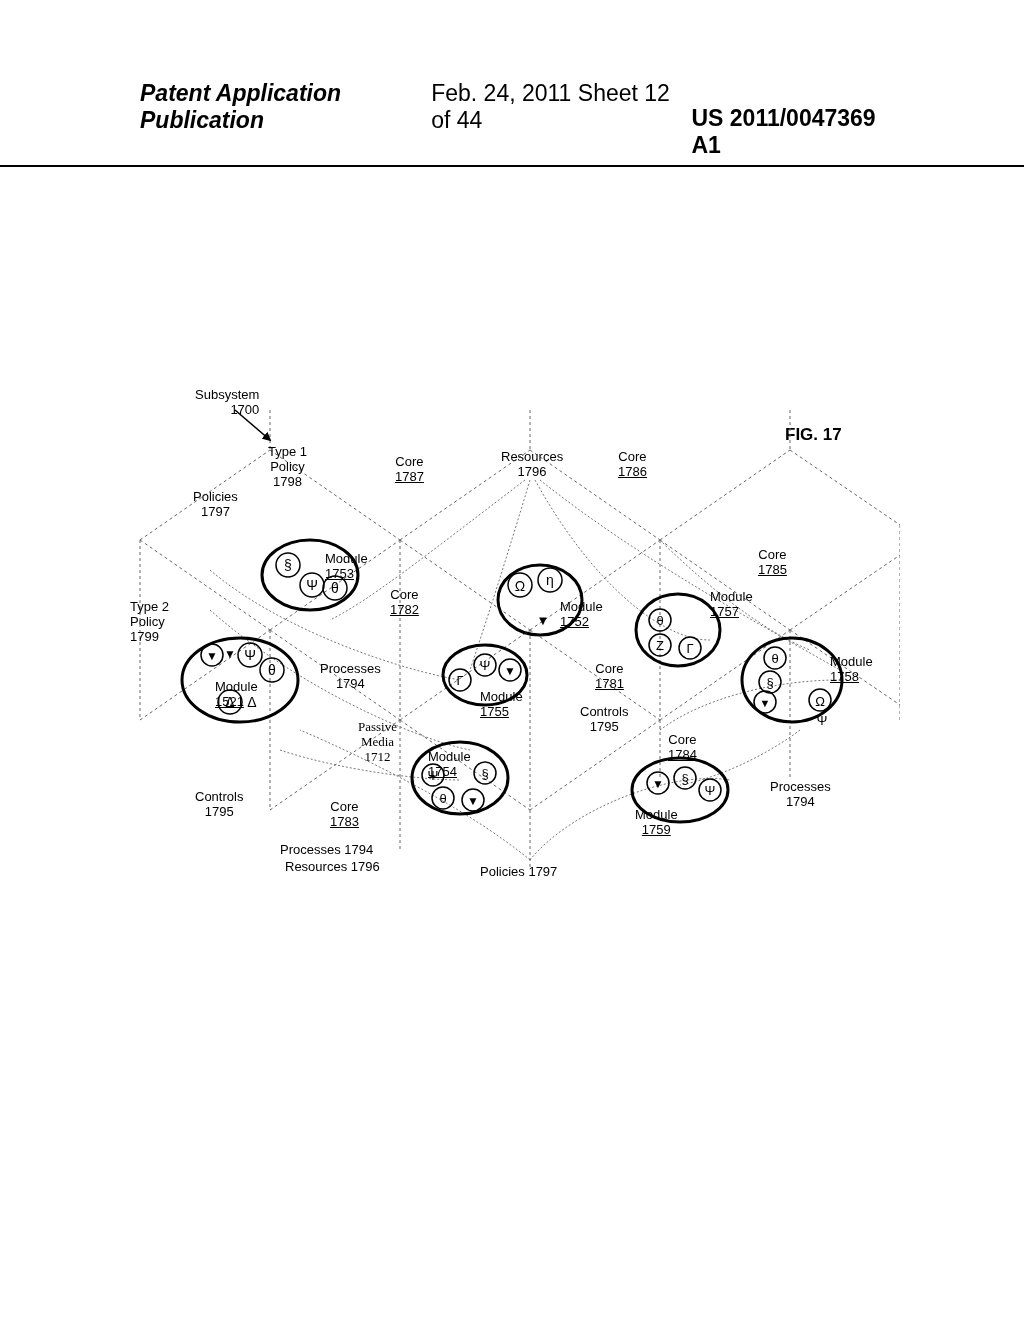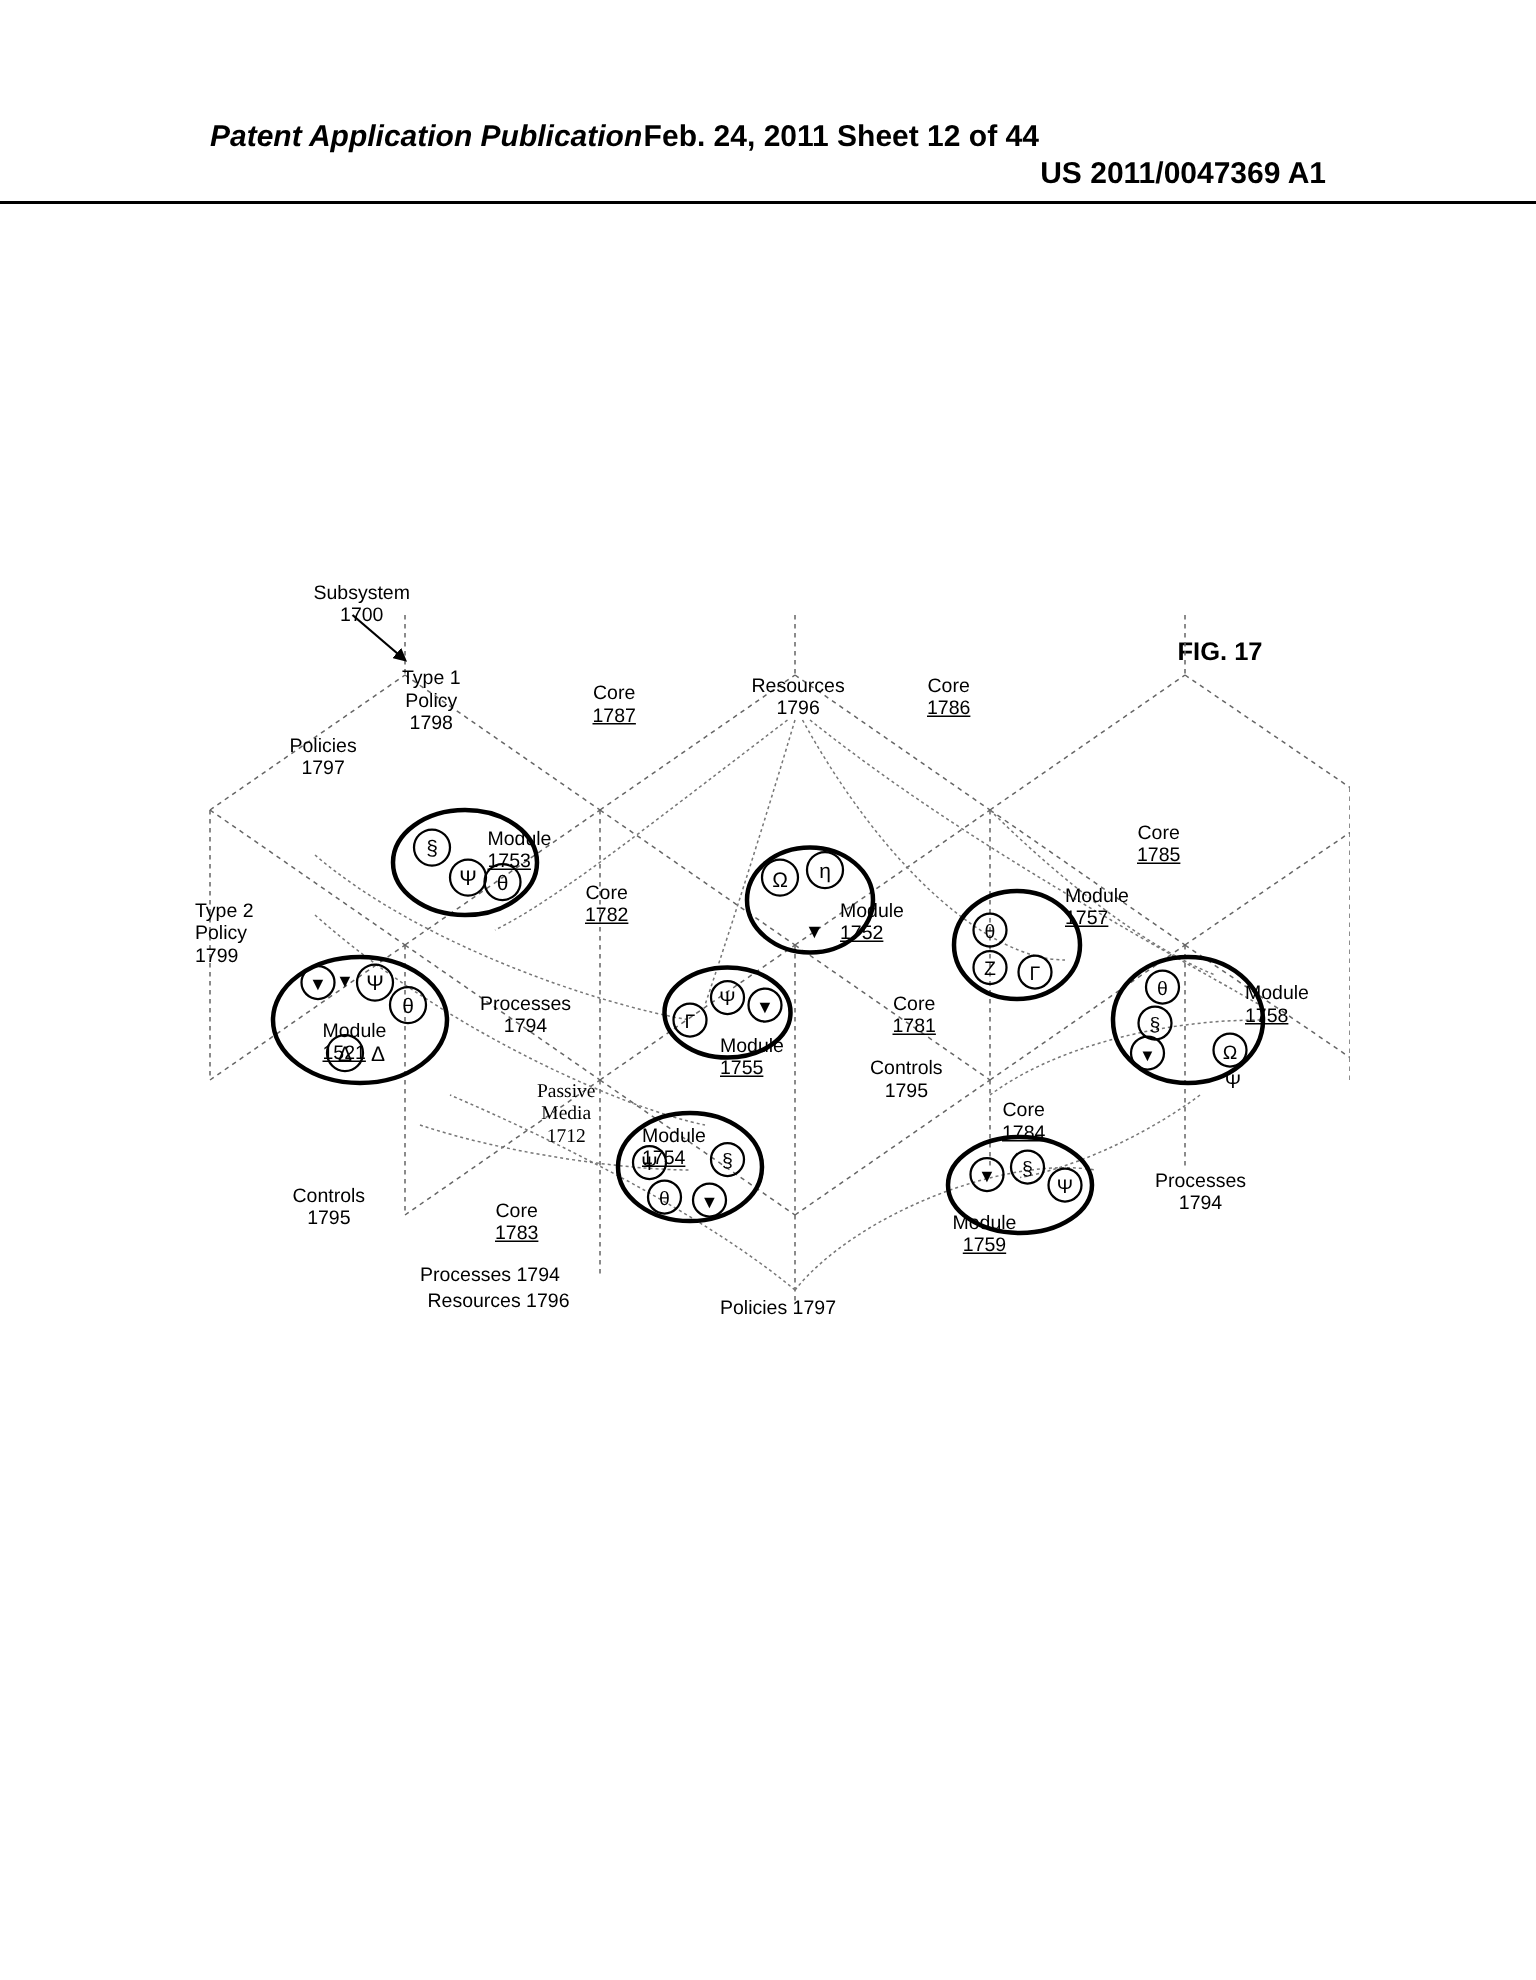--- a/index.html
+++ b/index.html
@@ -12,26 +12,26 @@
     color: #000;
   }
   .header {
     position: absolute;
     top: 80px;
     left: 0;
     width: 100%;
     padding: 0 140px;
     display: flex;
     justify-content: space-between;
-    font-size: 20px;
+    font-size: 23px;
     border-bottom: 2px solid #000;
     padding-bottom: 6px;
   }
   .header .left { font-weight: bold; font-style: italic; }
-  .header .center { font-weight: bold; text-align: right; }
+  .header .center { font-weight: normal; }
   .header .right { font-weight: bold; margin-top: 25px; }
   .figure-label {
     position: absolute;
     font-weight: bold;
     font-size: 17px;
   }
   .txt {
     position: absolute;
     font-size: 13px;
     text-align: center;
@@ -207,21 +207,21 @@
     <circle cx="538" cy="403" r="11" fill="none" stroke="#000" stroke-width="1.5"></circle>
     <text x="538" y="408" text-anchor="middle" font-size="12">▼</text>
     <circle cx="565" cy="398" r="11" fill="none" stroke="#000" stroke-width="1.5"></circle>
     <text x="565" y="403" text-anchor="middle" font-size="13">§</text>
     <circle cx="590" cy="410" r="11" fill="none" stroke="#000" stroke-width="1.5"></circle>
     <text x="590" y="415" text-anchor="middle" font-size="13">Ψ</text>
   </g>
 
 </svg>
 
-<div class="txt" style="top:388px; left:195px; text-align:center;margin-left:14px;">
+<div class="txt" style="top:388px; left:195px; text-align:right;">
   <span style="white-space:pre;">Subsystem
 1700</span>
 </div>
 
 <div class="txt" style="top:445px; left:268px;">
   <span style="white-space:pre;">Type 1
 Policy
 1798</span>
 </div>
 <div class="txt" style="top:455px; left:395px;">

